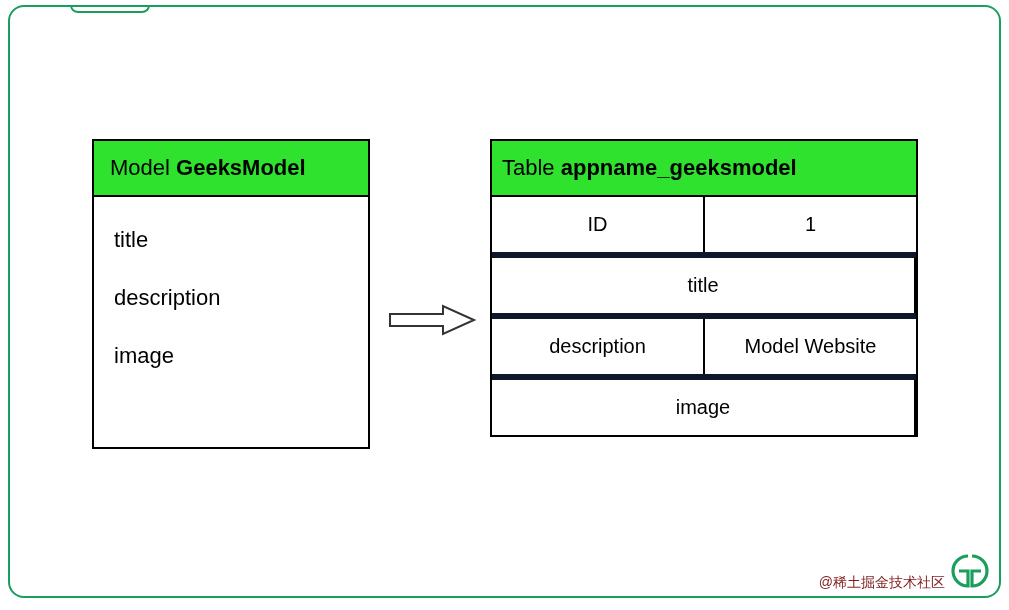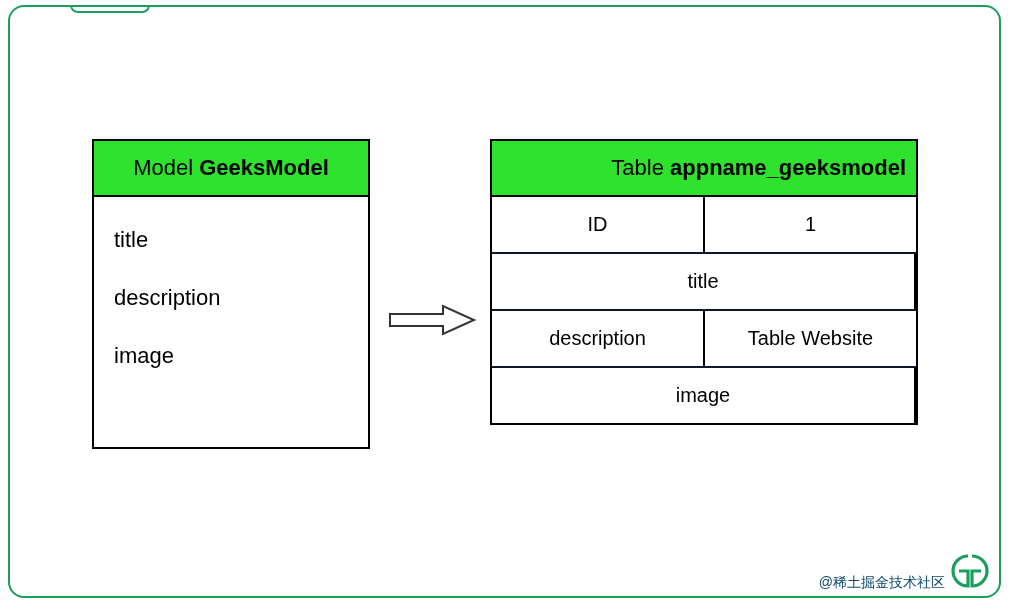--- a/index.html
+++ b/index.html
@@ -39,21 +39,21 @@
     .model-box {
       position: absolute;
       top: 132px;
       left: 82px;
       width: 278px;
       border: 2px solid #000;
     }
     .model-header {
       background: #2ee22e;
       padding: 14px 16px;
-      text-align: center;
+      text-align: left;
       font-size: 22px;
       border-bottom: 2px solid #000;
     }
     .model-body {
       padding: 30px 20px 40px 20px;
       min-height: 250px;
     }
     .model-field {
       font-size: 22px;
       margin-bottom: 32px;
@@ -68,46 +68,46 @@
     .table-box {
       position: absolute;
       top: 132px;
       left: 480px;
       width: 428px;
       border: 2px solid #000;
     }
     .table-header {
       background: #2ee22e;
       padding: 14px 10px;
-      text-align: right;
+      text-align: left;
       font-size: 22px;
       border-bottom: 2px solid #000;
     }
     .table-row {
       display: flex;
-      border-bottom: 2px solid #0f172a;
+      border-bottom: 6px solid #0f172a;
     }
     .table-row:last-child {
       border-bottom: none;
     }
     .table-cell {
       flex: 1;
       padding: 16px 10px;
       text-align: center;
       font-size: 20px;
     }
     .table-cell:first-child {
       border-right: 2px solid #000;
     }
     .watermark {
       position: absolute;
       bottom: 4px;
       right: 54px;
       font-size: 14px;
-      color: #0c4a6e;
+      color: #7f1d1d;
     }
     .logo {
       position: absolute;
       bottom: 6px;
       right: 8px;
       width: 42px;
       height: 38px;
     }
   </style>
 </head>
@@ -139,21 +139,21 @@
     </div>
     <div class="table-row">
       <div class="table-cell">ID</div>
       <div class="table-cell">1</div>
     </div>
     <div class="table-row">
       <div class="table-cell">title</div>
     </div>
     <div class="table-row">
       <div class="table-cell">description</div>
-      <div class="table-cell">Table Website</div>
+      <div class="table-cell">Model Website</div>
     </div>
     <div class="table-row">
       <div class="table-cell">image</div>
     </div>
   </div>
 
   <div class="watermark">@稀土掘金技术社区</div>
 
   <svg class="logo" viewBox="0 0 42 38">
     <g fill="none" stroke="#1a9e5c" stroke-width="3.2">

